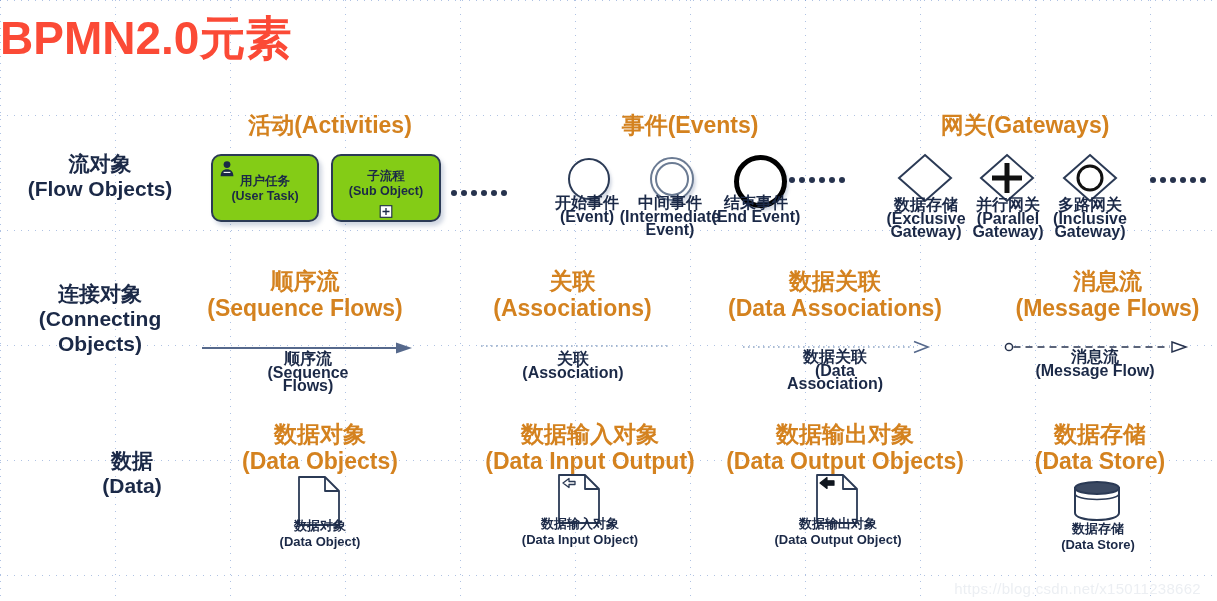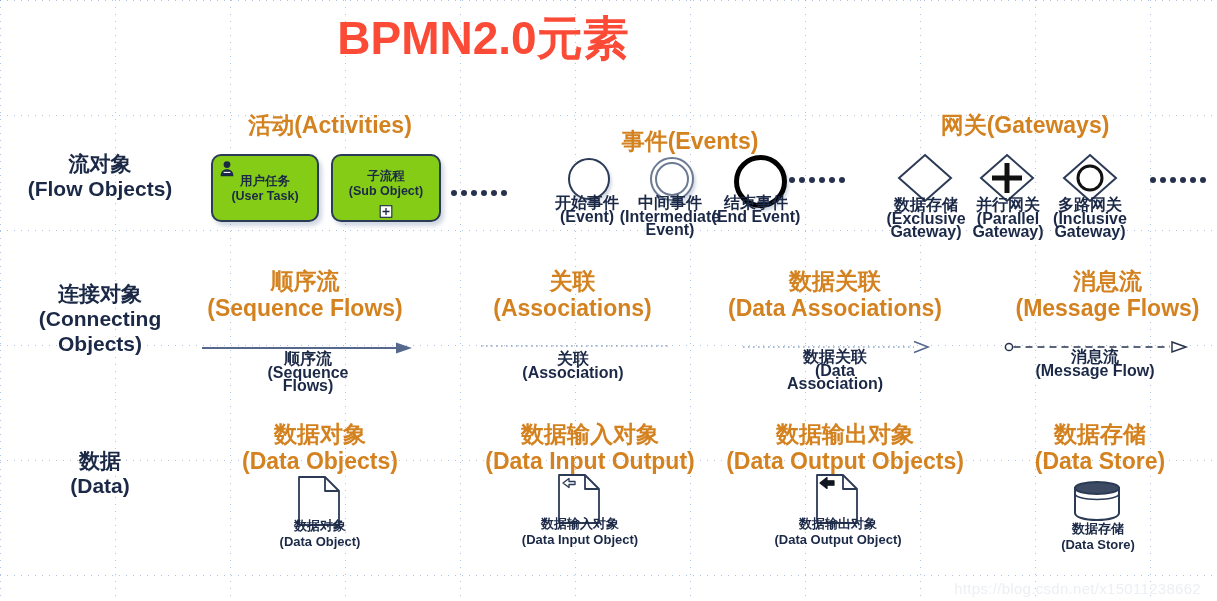--- a/index.html
+++ b/index.html
@@ -19,21 +19,21 @@
     background-image:repeating-linear-gradient(to right, rgba(110,145,205,.55) 0 1.5px, rgba(0,0,0,0) 1.5px 7px);
     -webkit-mask-image:repeating-linear-gradient(to bottom, #000 0 1px, transparent 1px 115px);
             mask-image:repeating-linear-gradient(to bottom, #000 0 1px, transparent 1px 115px);
   }
 
   .abs{position:absolute;}
   .ctr{text-align:center;}
 
   #title{
     position:absolute;left:0;top:8px;width:966px;
-    text-align:center;
+    text-align:left;
     font-size:46px;font-weight:bold;
     color:#fb4a36;
     letter-spacing:0px;
     line-height:60px;
   }
 
   .rowlabel{
     position:absolute;text-align:center;
     color:#1b2947;font-weight:bold;font-size:21px;line-height:25px;
     width:200px;left:0;
@@ -127,21 +127,21 @@
 
 <div class="ellipsis" style="left:451px;top:190px;">
   <i></i>
     <i></i>
     <i></i>
     <i></i>
     <i></i>
     <i></i>
 </div>
 
-<div class="cathead" style="left:540px;top:112px;width:300px;margin-top:16px;">事件(Events)</div>
+<div class="cathead" style="left:540px;top:112px;width:300px;">事件(Events)</div>
 
 <div class="circ start" style="left:568px;top:158px;width:38px;height:38px;"></div>
 <div class="capt" style="left:541px;top:196px;width:92px;">
   <div>开始事件</div>
   <div>(Event)</div>
 </div>
 
 <div class="circ inter" style="left:650px;top:157px;width:40px;height:40px;"></div>
 <div class="capt" style="left:614px;top:196px;width:112px;">
   <div>中间事件</div>
@@ -264,21 +264,21 @@
     <circle cx="5" cy="7" r="3.6" fill="#fff" stroke="#26324d" stroke-width="1.5"></circle>
     <path d="M9.5 7 H166" stroke="#26324d" stroke-width="1.6" stroke-dasharray="7 5"></path>
     <path d="M168 2 L182 7 L168 12 Z" fill="#fff" stroke="#26324d" stroke-width="1.5"></path>
   </svg>
 </span>
 <div class="capt" style="left:1030px;top:350px;width:130px;">
   <div>消息流</div>
   <div>(Message Flow)</div>
 </div>
 
-<div class="rowlabel" style="top:448px;">
+<div class="rowlabel" style="top:448px;padding-left:32px;">
   <div>数据</div>
   <div>(Data)</div>
 </div>
 
 <div class="cathead ctr" style="left:215px;top:421px;width:210px;">
   <div>数据对象</div>
   <div>(Data Objects)</div>
 </div>
 <span class="abs" style="left:297px;top:475px;">
   <svg width="44" height="52" viewBox="0 0 44 52">

